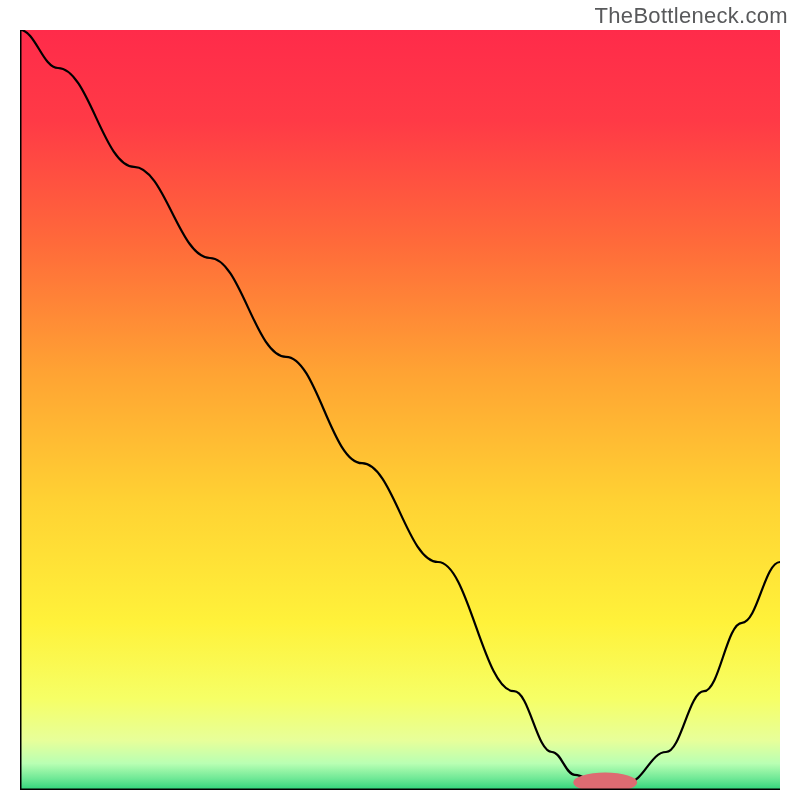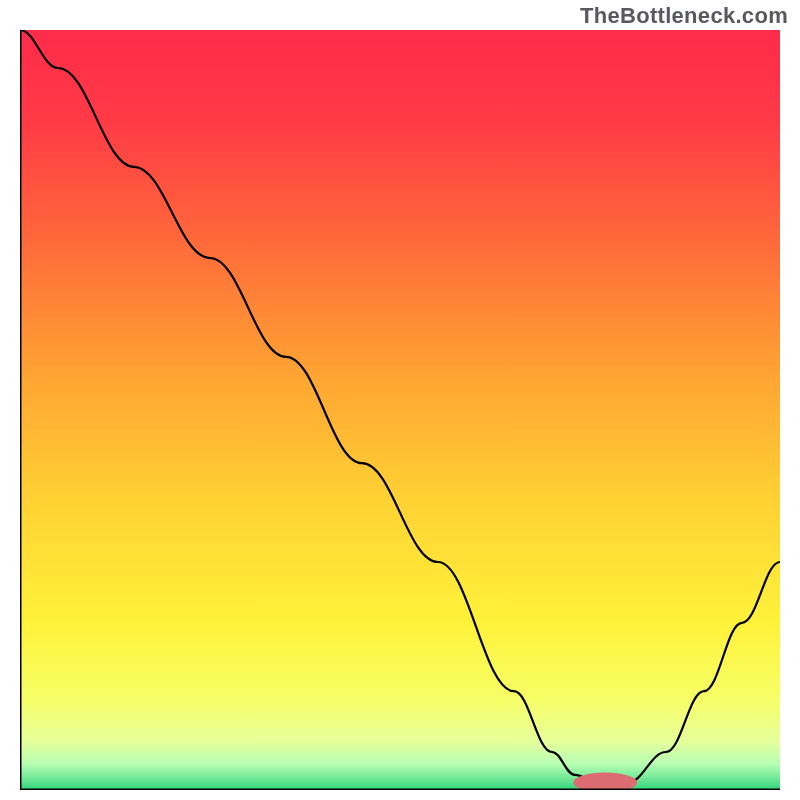--- a/index.html
+++ b/index.html
@@ -9,21 +9,21 @@
     height: 800px;
     background: #ffffff;
     font-family: Arial, Helvetica, sans-serif;
     overflow: hidden;
   }
   .credit {
     position: absolute;
     top: 3px;
     right: 12px;
     font-size: 22px;
-    font-weight: 700;
+    font-weight: 400;
     color: #58595b;
     letter-spacing: 0.3px;
   }
   .chart-wrap {
     position: absolute;
     left: 20px;
     top: 30px;
     width: 760px;
     height: 760px;
   }

